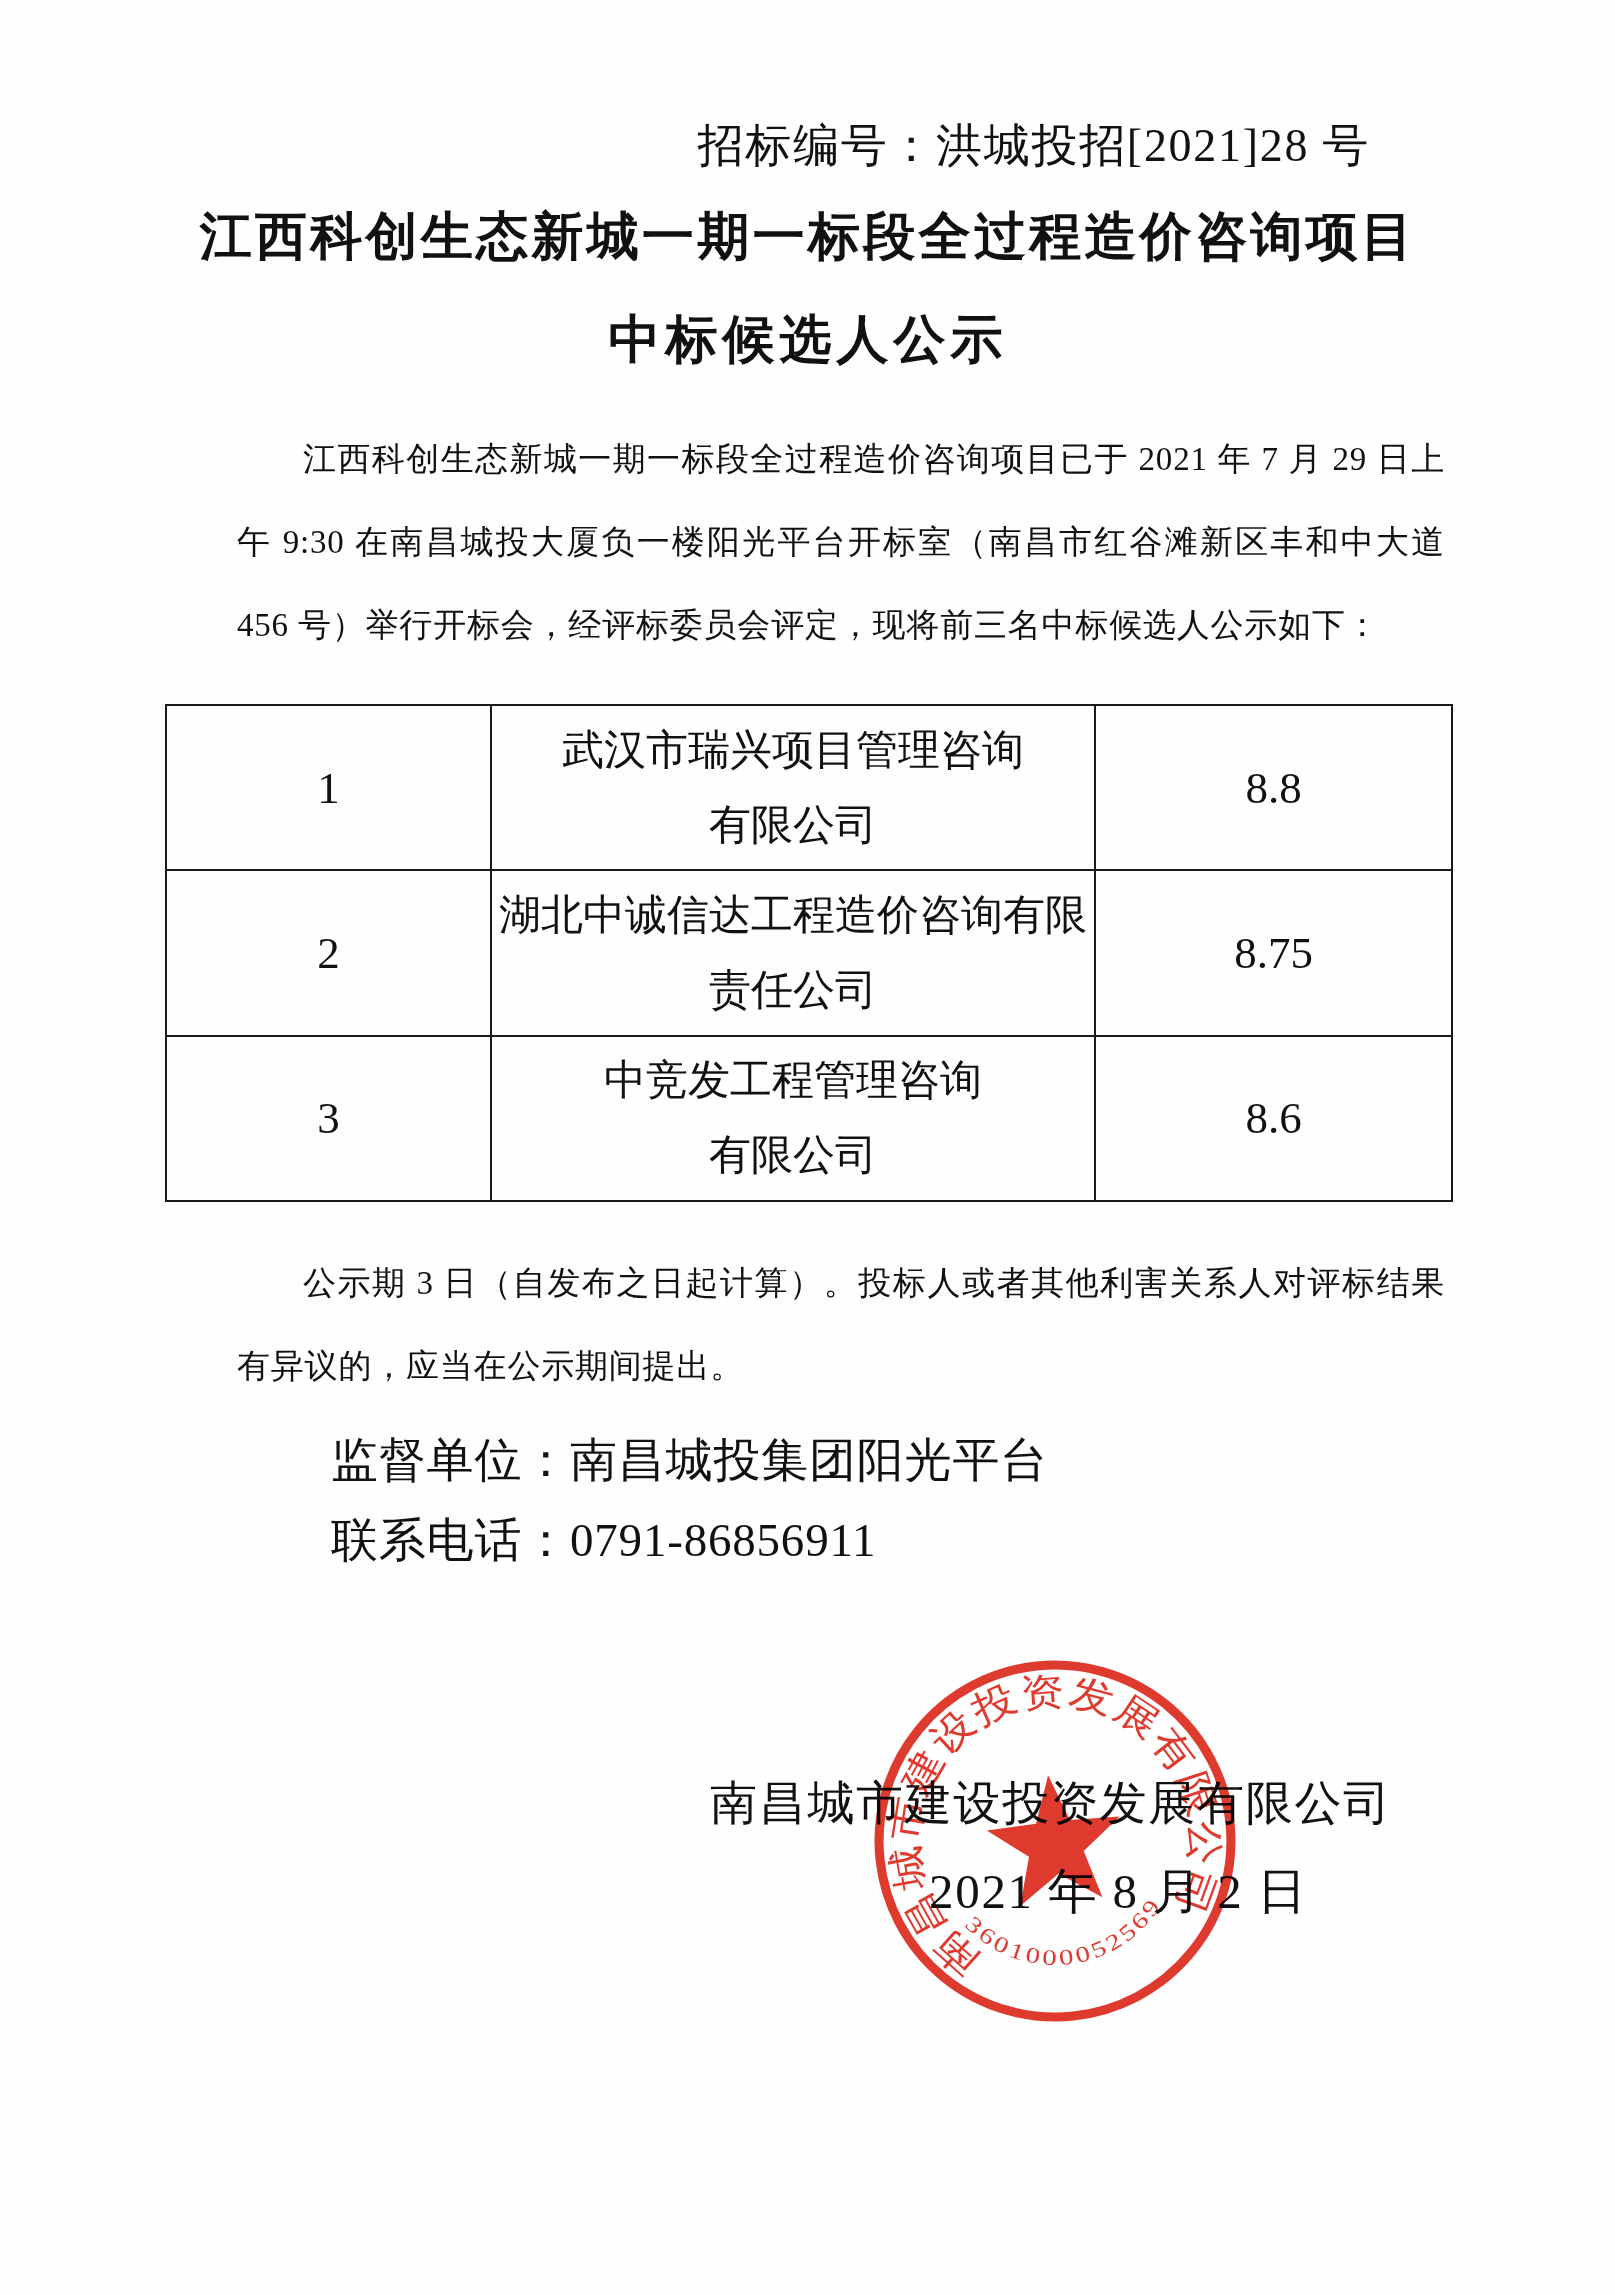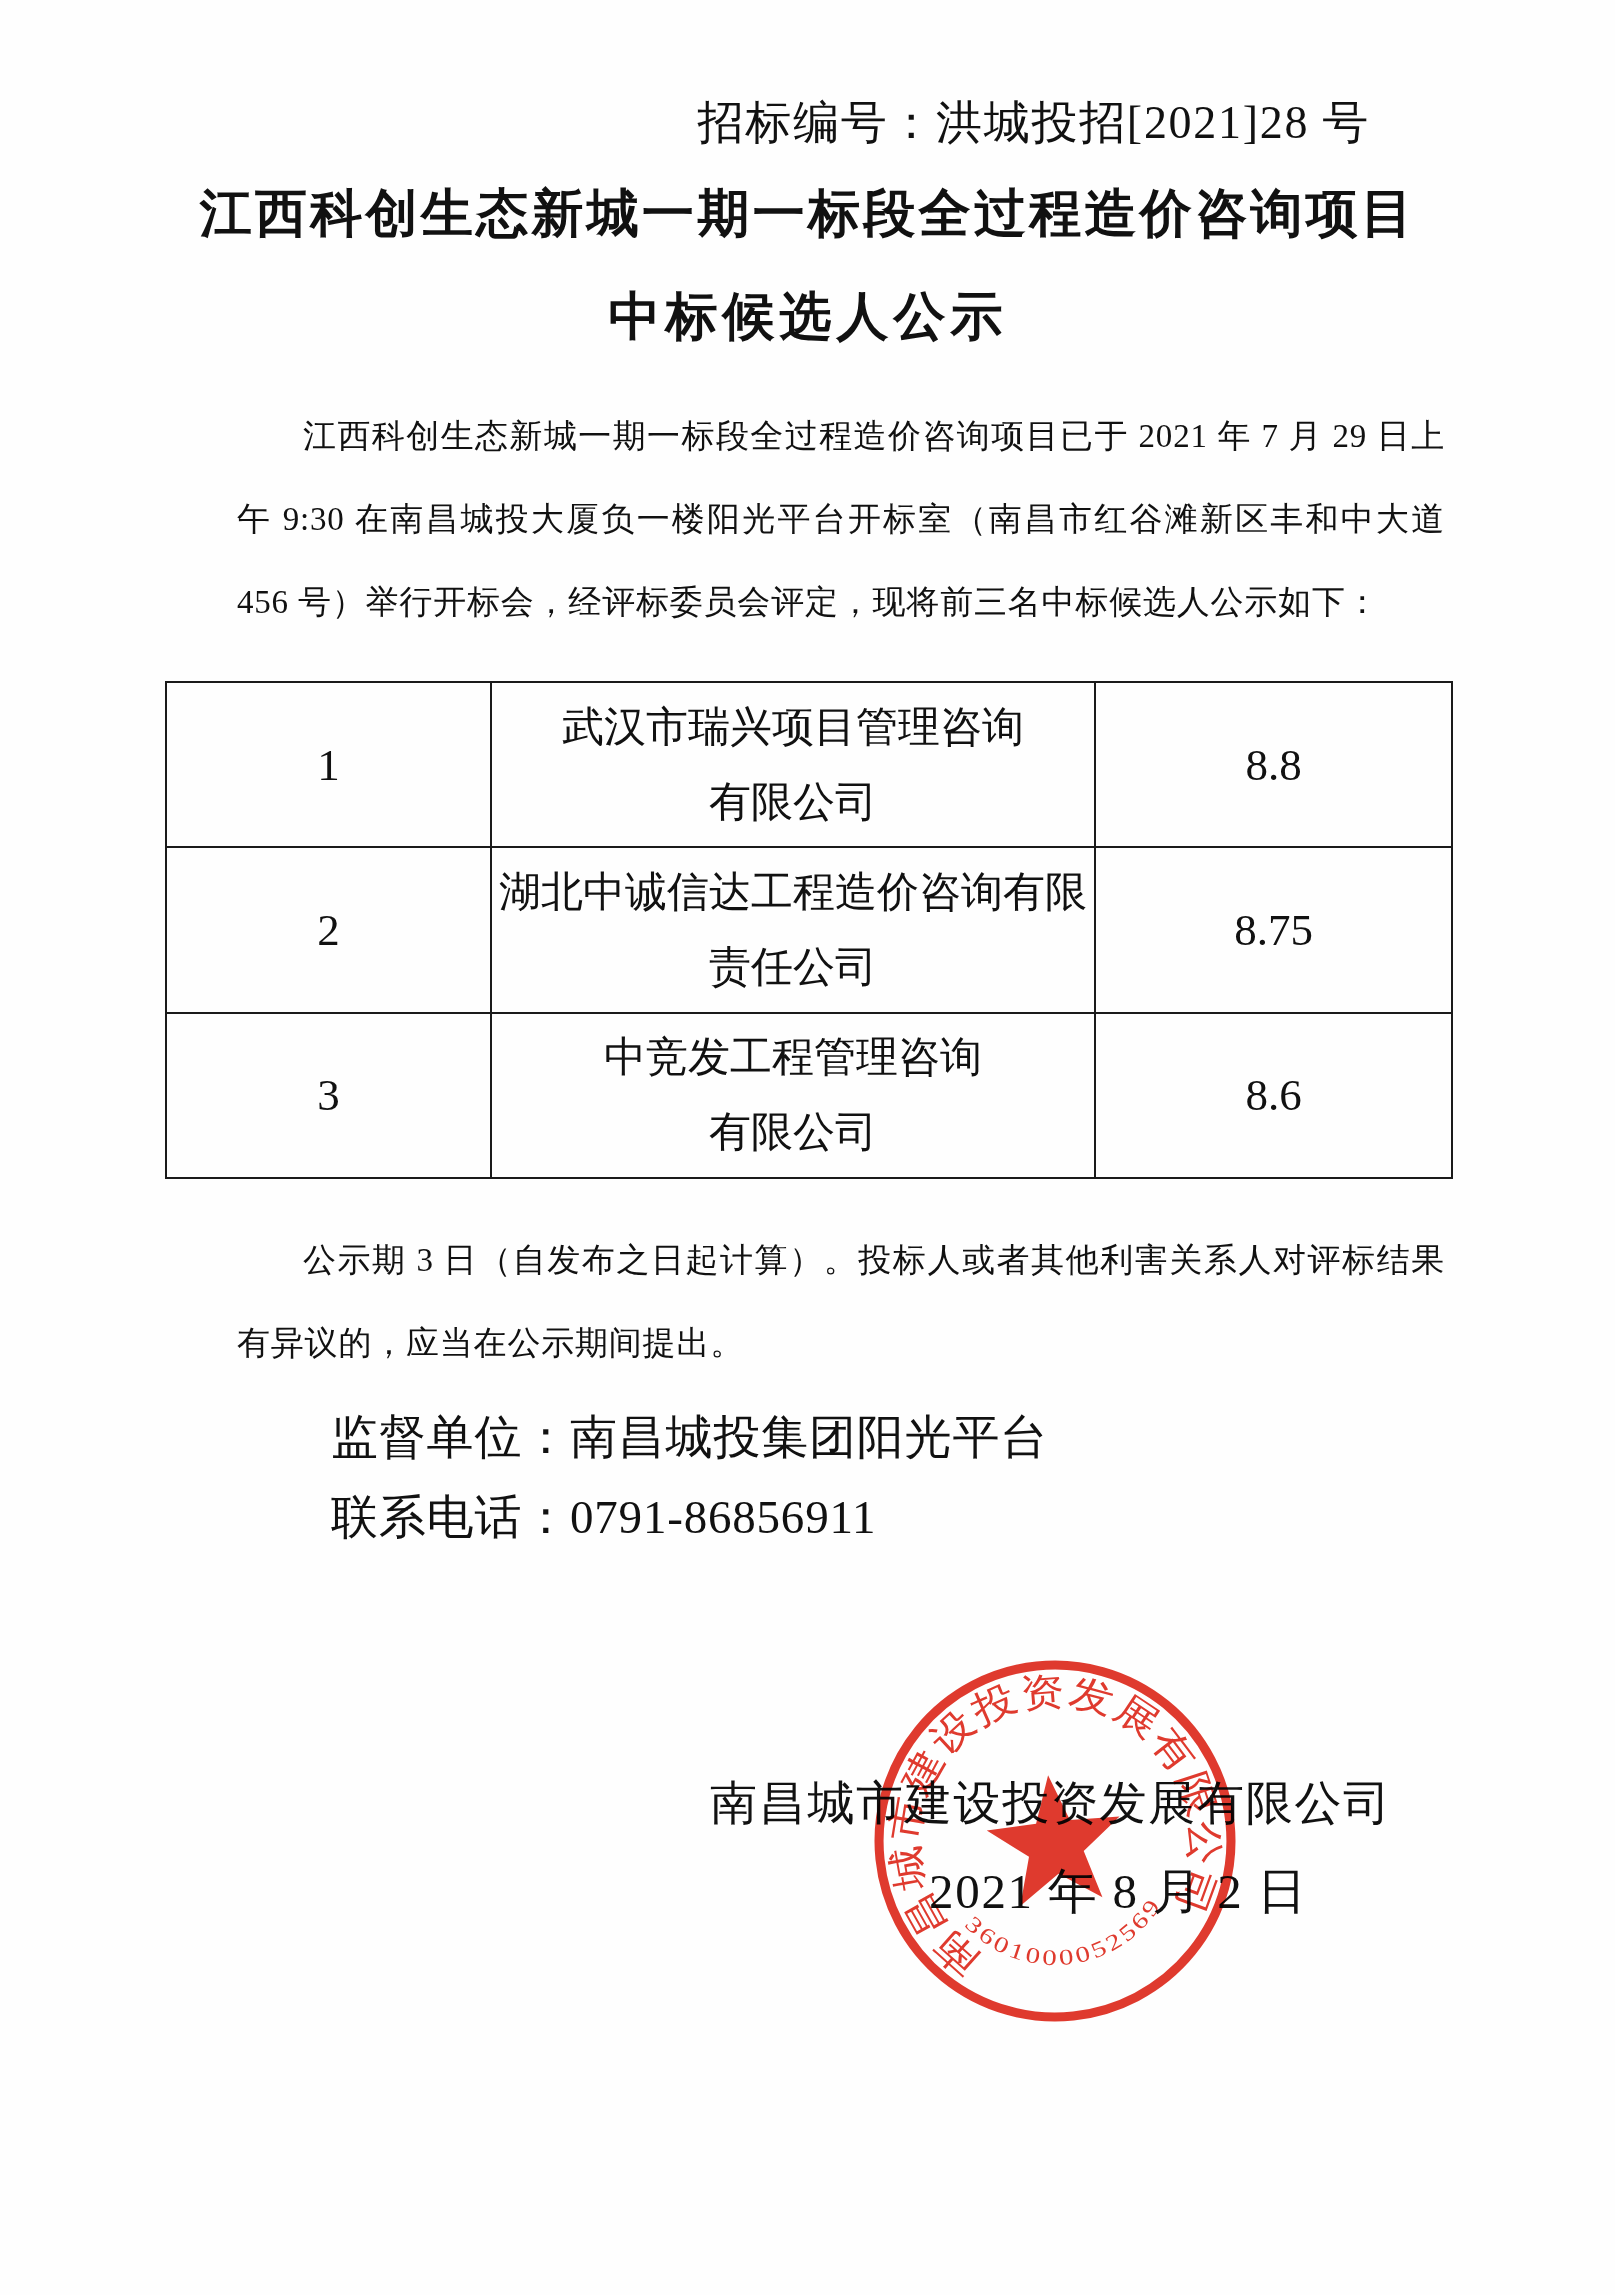--- a/index.html
+++ b/index.html
@@ -5,21 +5,21 @@
   * { box-sizing: border-box; margin: 0; padding: 0; }
   html, body { background: #ffffff; }
   .page {
     position: relative;
     width: 1616px;
     height: 2295px;
     background: #fefefe;
     font-family: "Liberation Serif", serif;
     color: #111111;
     overflow: hidden;
-    padding-top: 92px;
+    padding-top: 115px;
   }
   .text-col { margin-left: 237px; margin-right: 171px; }
 
   .bid-number {
     font-size: 46px;
     text-align: right;
     padding-right: 75px;
     letter-spacing: 1.7px;
   }
   .doc-title-1 {

